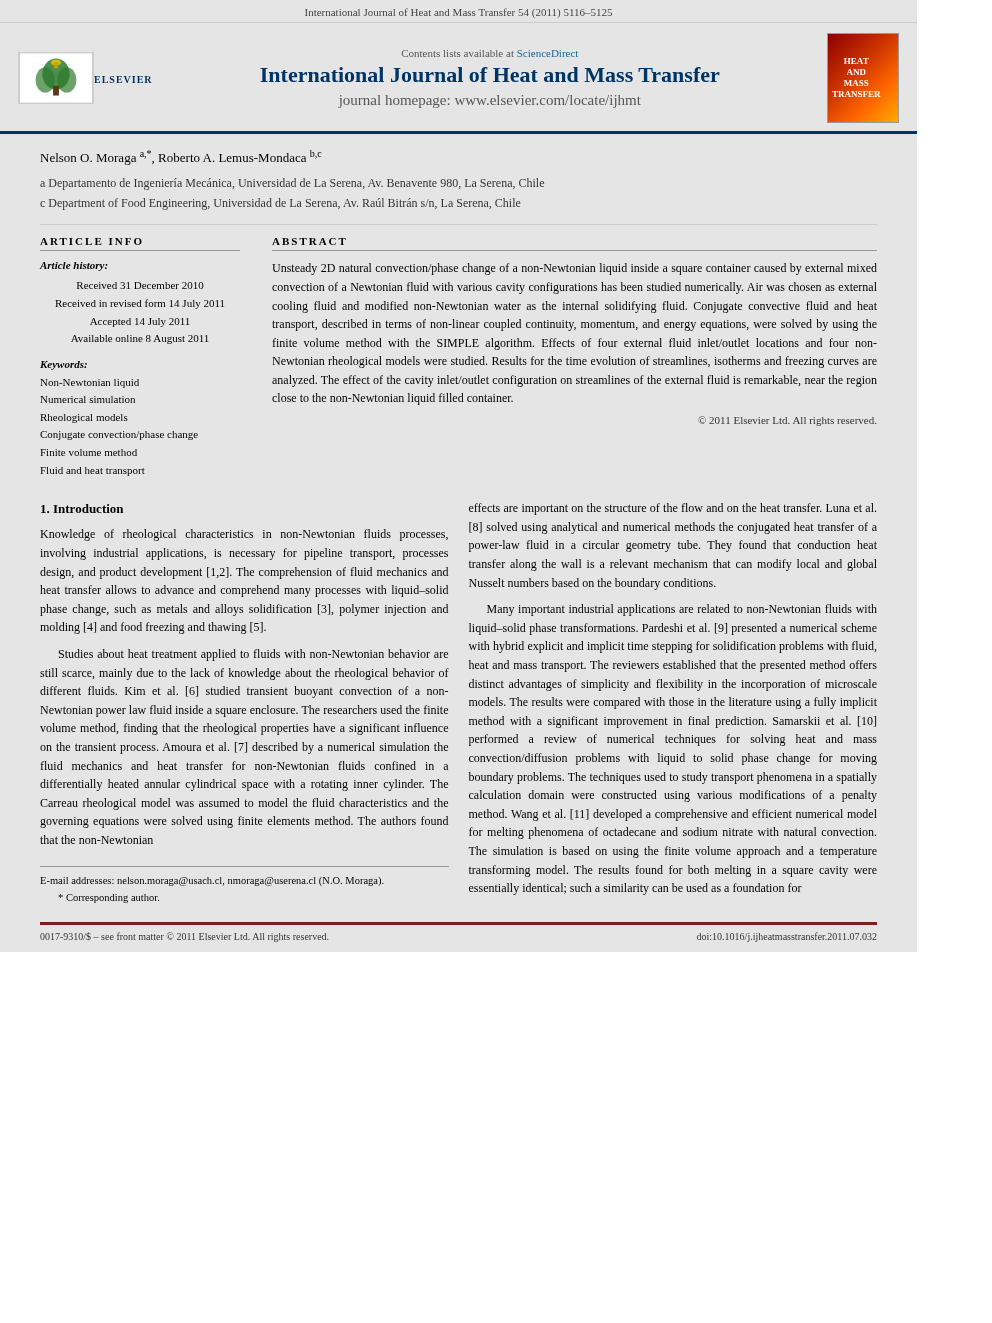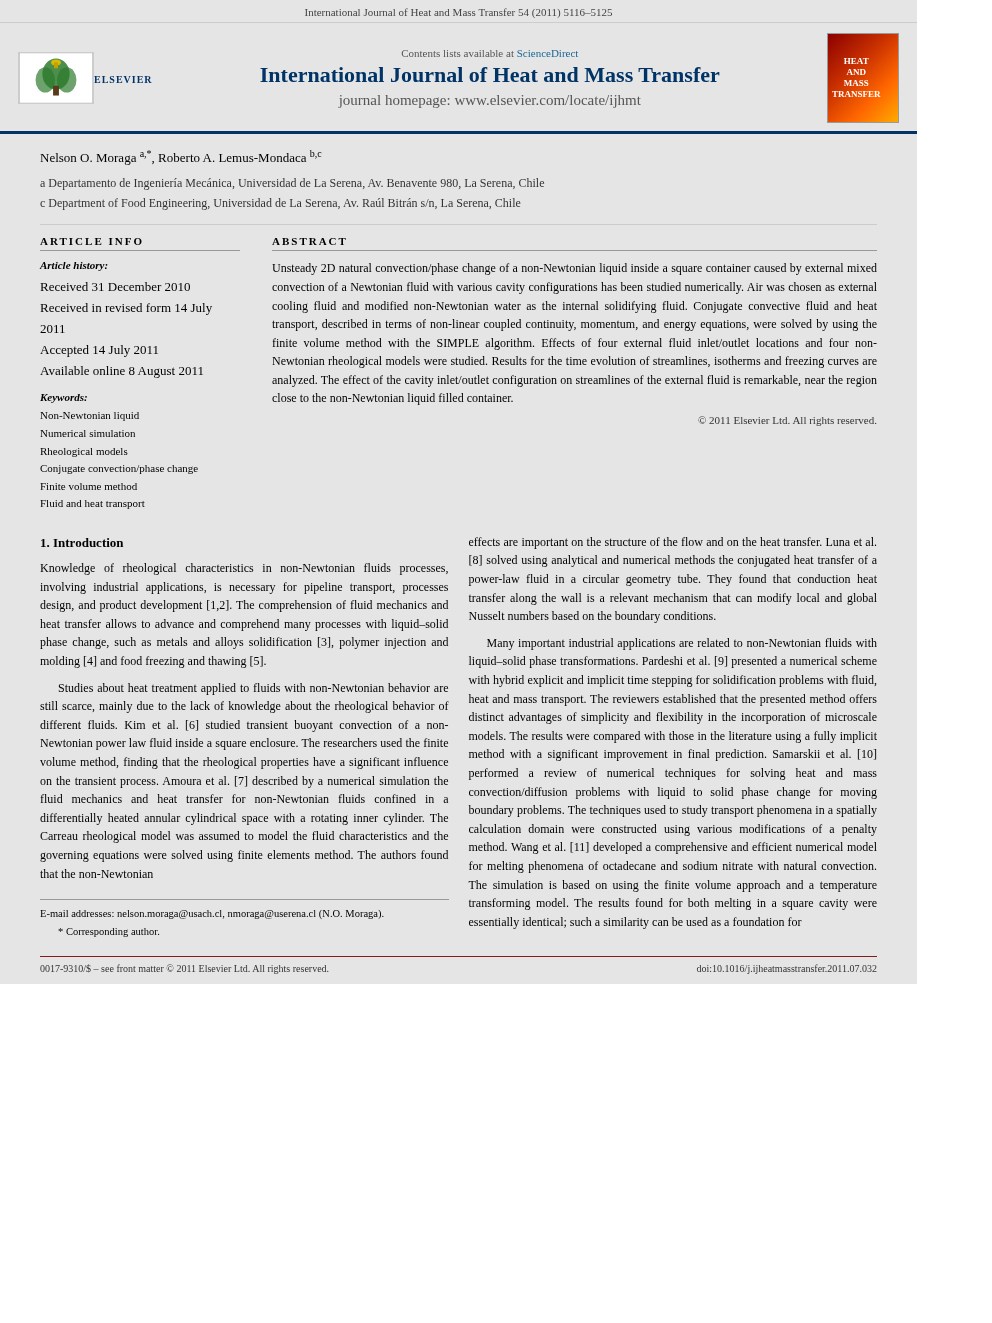--- a/index.html
+++ b/index.html
@@ -153,22 +153,23 @@
       margin-bottom: 8px;
       color: #000;
     }
     .article-info-label {
       font-size: 11px;
       font-style: italic;
       font-weight: bold;
       margin-bottom: 6px;
     }
     .info-line {
-      font-size: 13px;
+      font-size: 11px;
       line-height: 1.6;
+      text-align: center;
     }
     .keywords-label {
       font-size: 11px;
       font-style: italic;
       font-weight: bold;
       margin-top: 10px;
       margin-bottom: 4px;
     }
     .keyword-item {
       font-size: 11px;
@@ -216,21 +217,21 @@
       padding-top: 6px;
       font-size: 10.5px;
       line-height: 1.5;
     }
     .footnote-bar p {
       margin-bottom: 2px;
     }
     .bottom-info-bar {
       margin-top: 14px;
       padding-top: 6px;
-      border-top: 1px solid #7f1d1d;
+      border-top: 3px solid #7f1d1d;
       font-size: 10px;
       color: #333;
       display: flex;
       justify-content: space-between;
     }
     .sciencedirect-link {
       color: #1a6696;
     }
   </style>
 </head>

